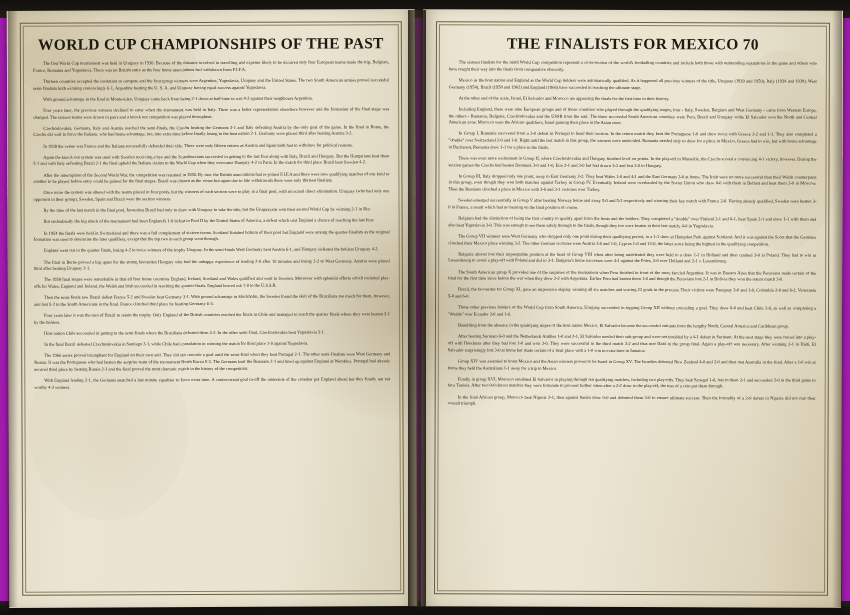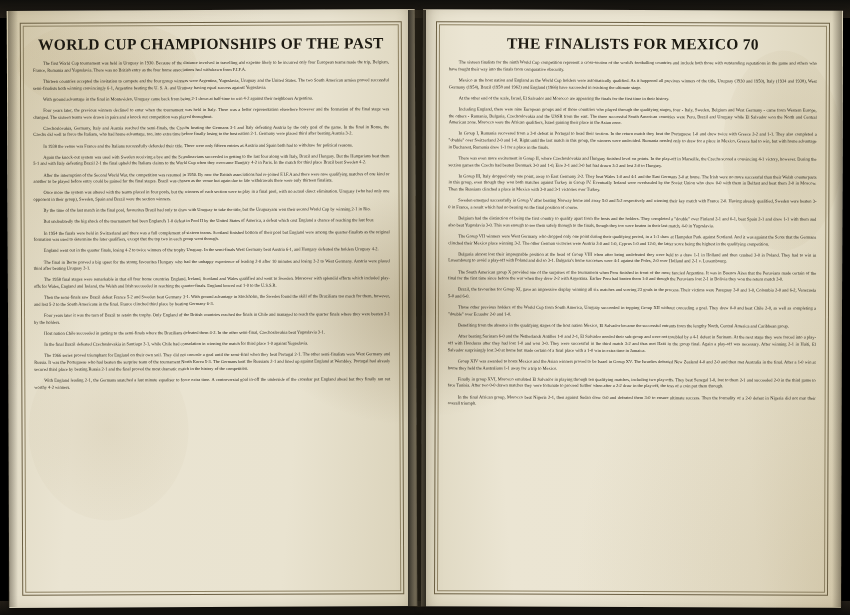--- a/index.html
+++ b/index.html
@@ -10,21 +10,21 @@
     width: 850px;
     height: 615px;
     background: #1c1a17;
     font-family: "Liberation Serif", serif;
     overflow: hidden;
   }
   .spread {
     position: relative;
     width: 850px;
     height: 615px;
-    background: #000000;
+    background: #a21caf;
   }
   
   .backdrop-top {
     position: absolute;
     top: 0; left: 0; right: 0; height: 18px;
     background: linear-gradient(180deg,#100f0c 0%, #241f18 100%);
   }
   .backdrop-bottom {
     position: absolute;
     bottom: 0; left: 0; right: 0; height: 14px;

